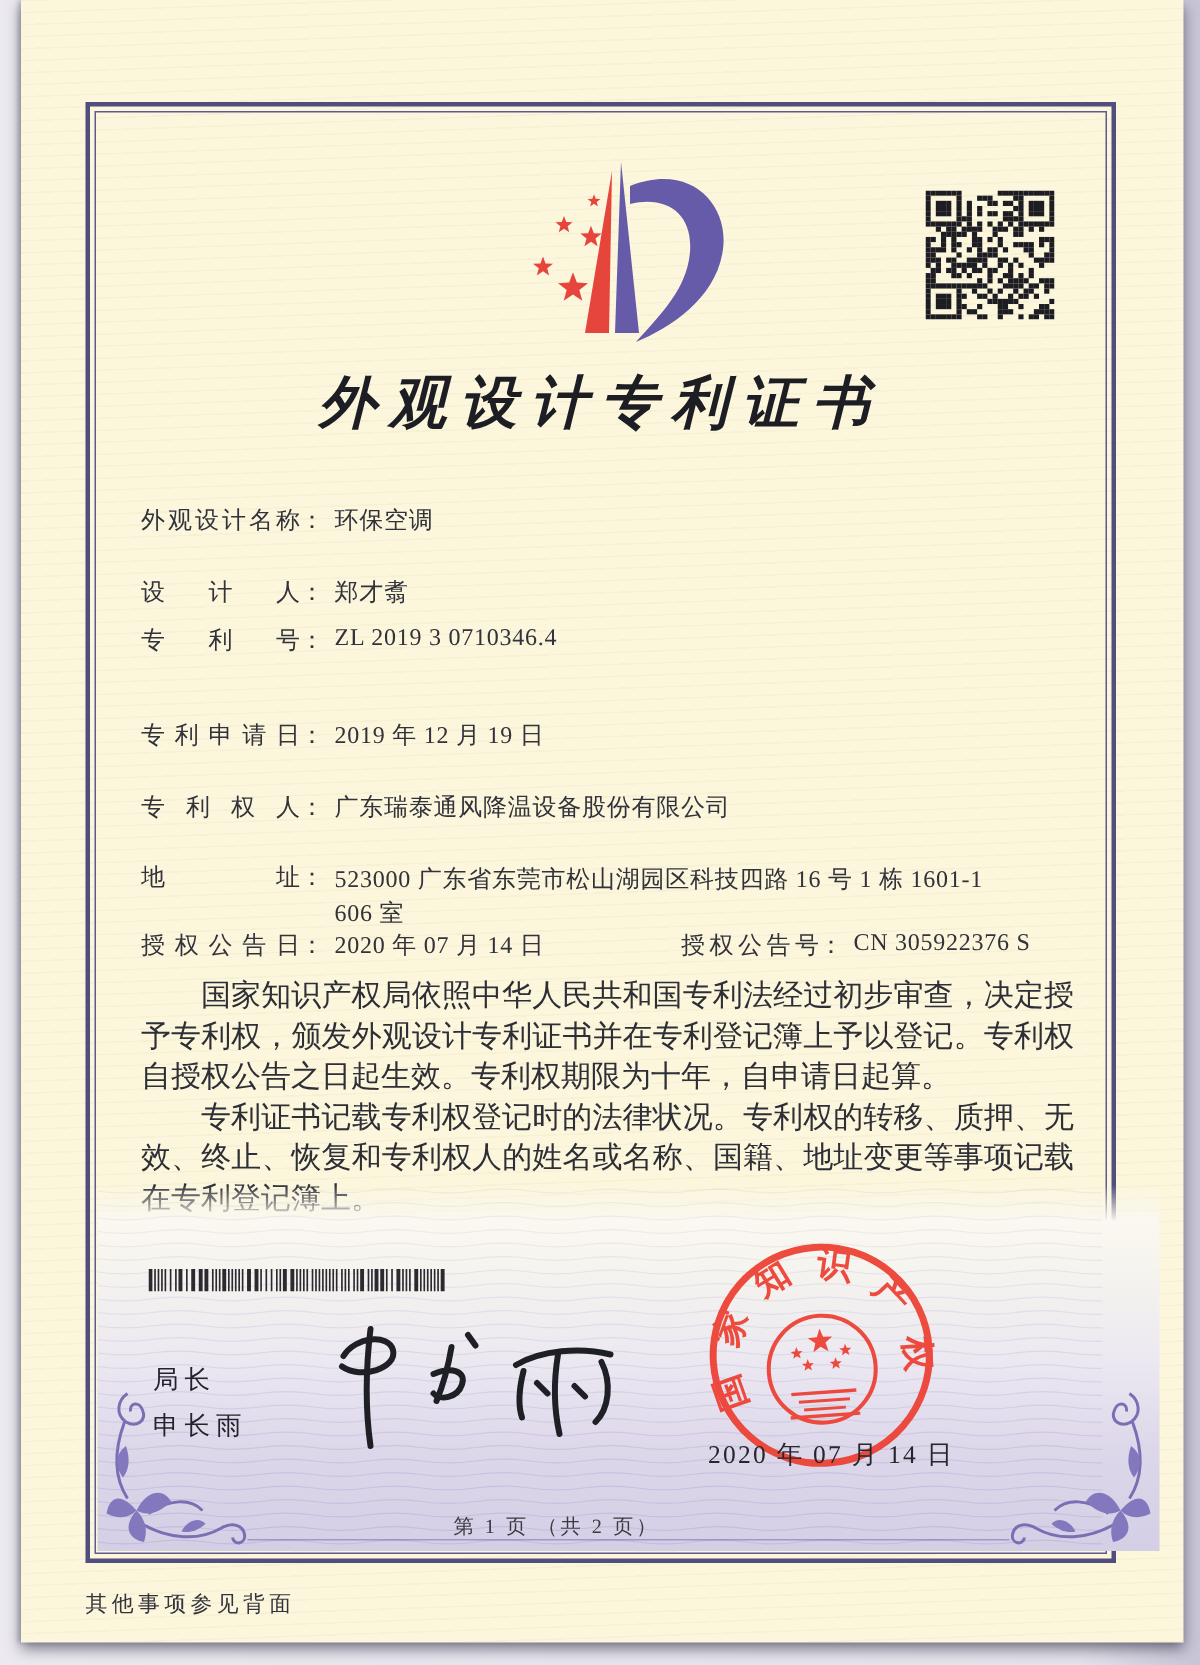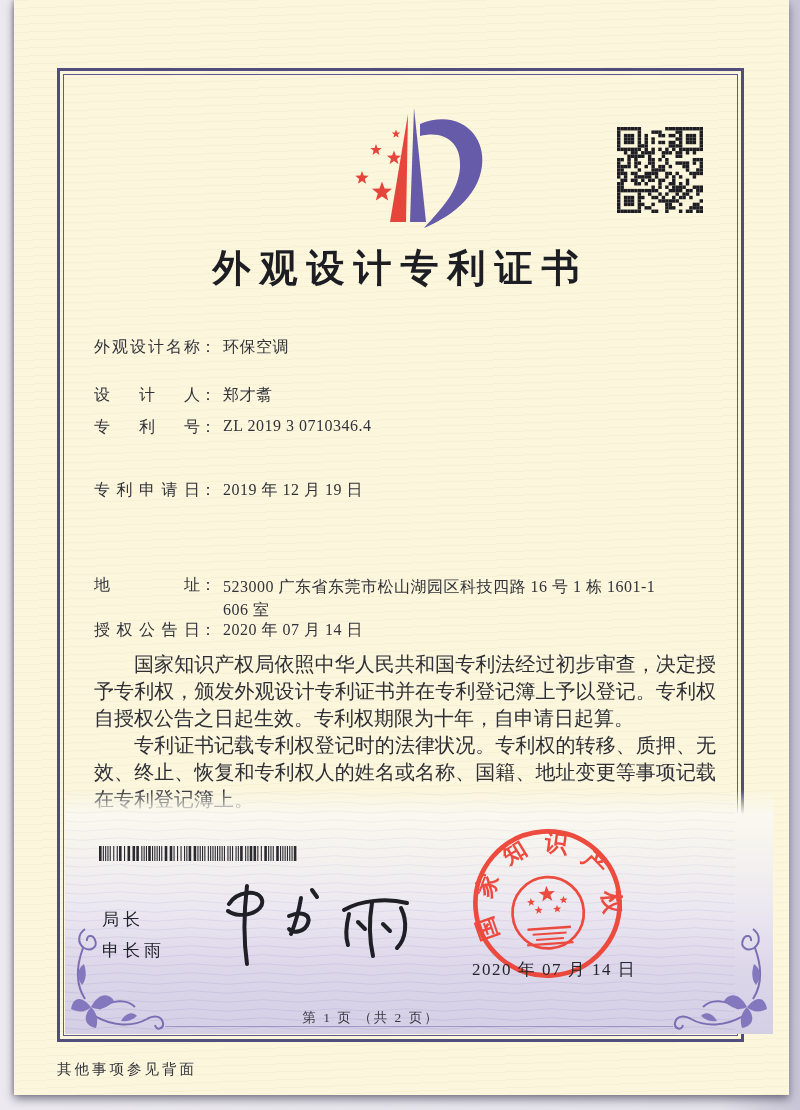--- a/index.html
+++ b/index.html
@@ -8,21 +8,21 @@
   .paper{position:absolute;left:14px;top:0;right:11px;bottom:15px;
     background:
       repeating-linear-gradient(178deg, rgba(205,195,150,0.10) 0 1px, rgba(0,0,0,0) 1px 8px),
       #fbf6dc;
     box-shadow:0 4px 9px rgba(35,33,55,.55), -2px 0 3px rgba(120,118,140,.35);}
   .frame{position:absolute;left:43px;top:68px;width:687px;height:974px;
     border:3px solid #514d7c;box-sizing:border-box;}
   .frame::after{content:"";position:absolute;inset:3px;border:1px solid #5e5a90;}
   .cert-no{position:absolute;left:80px;top:116px;font-size:17.5px;color:#3a3a42;letter-spacing:3px;}
   .title{position:absolute;left:43px;top:243px;width:687px;text-align:center;
-    font-size:38px;font-weight:700;color:#1d1d24;letter-spacing:9px;}
+    font-size:38px;font-weight:700;color:#1d1d24;letter-spacing:9px;font-style:italic;}
   .row{position:absolute;left:80px;width:630px;font-size:16px;color:#32323a;}
   .flabel{display:inline-block;width:106px;text-align:justify;text-align-last:justify;vertical-align:top;}
   .fcolon{display:inline-block;vertical-align:top;}
   .fvalue{display:inline-block;margin-left:7px;letter-spacing:.5px;vertical-align:top;max-width:500px;}
   .pre{white-space:pre-line;line-height:23px;}
   .pair2{position:absolute;left:360px;top:0;}
   .paras{position:absolute;left:80px;top:651px;width:622px;font-size:20px;
     line-height:27px;color:#2e2e36;text-align:justify;}
   .paras p{margin:0;text-indent:2em;}
   .panel{position:absolute;left:51px;top:790px;width:670px;height:244px;
@@ -394,27 +394,33 @@
   </div>
   <div class="row" style="top:385px;">
     <span class="flabel">设计人</span><span class="fcolon">：</span><span class="fvalue">郑才翥</span>
   </div>
   <div class="row" style="top:417px;">
     <span class="flabel">专利号</span><span class="fcolon">：</span><span class="fvalue">ZL 2019 3 0710346.4</span>
   </div>
   <div class="row" style="top:480px;">
     <span class="flabel">专利申请日</span><span class="fcolon">：</span><span class="fvalue">2019 年 12 月 19 日</span>
   </div>
+  <div class="row" style="top:528px;">
+    <span class="flabel">专利权人</span><span class="fcolon">：</span><span class="fvalue">广东瑞泰通风降温设备股份有限公司</span>
+  </div>
   <div class="row" style="top:575px;">
     <span class="flabel">地址</span><span class="fcolon">：</span><span class="fvalue pre">523000 广东省东莞市松山湖园区科技四路 16 号 1 栋 1601-1
 606 室</span>
   </div>
   <div class="row" style="top:620px;">
     <span>
       <span class="flabel">授权公告日</span><span class="fcolon">：</span><span class="fvalue">2020 年 07 月 14 日</span>
+    </span>
+    <span class="pair2">
+      <span class="flabel" style="width:92px;">授权公告号</span><span class="fcolon">：</span><span class="fvalue">CN 305922376 S</span>
     </span>
   </div>
 
   <div class="paras">
     <p>国家知识产权局依照中华人民共和国专利法经过初步审查，决定授予专利权，颁发外观设计专利证书并在专利登记簿上予以登记。专利权自授权公告之日起生效。专利权期限为十年，自申请日起算。</p>
     <p>专利证书记载专利权登记时的法律状况。专利权的转移、质押、无效、终止、恢复和专利权人的姓名或名称、国籍、地址变更等事项记载在专利登记簿上。</p>
   </div>
 
   <div class="panel">
     <svg id="waves" width="670" height="244" viewBox="0 0 670 244" style="position:absolute;left:0;top:0;">

